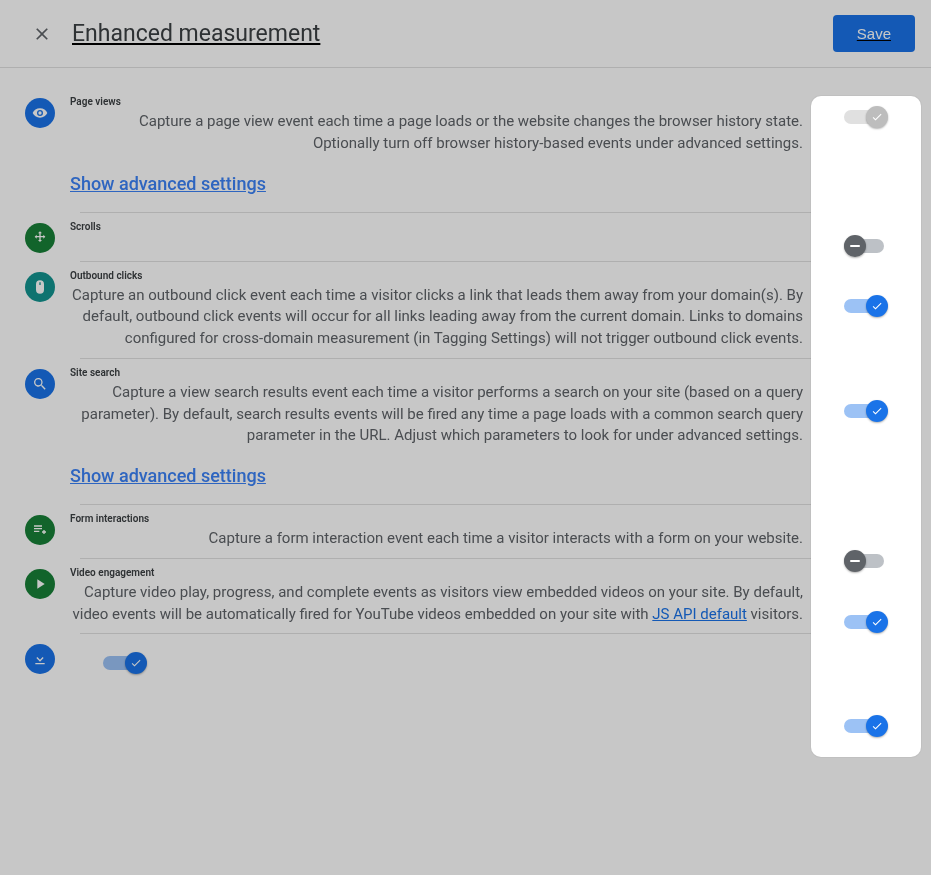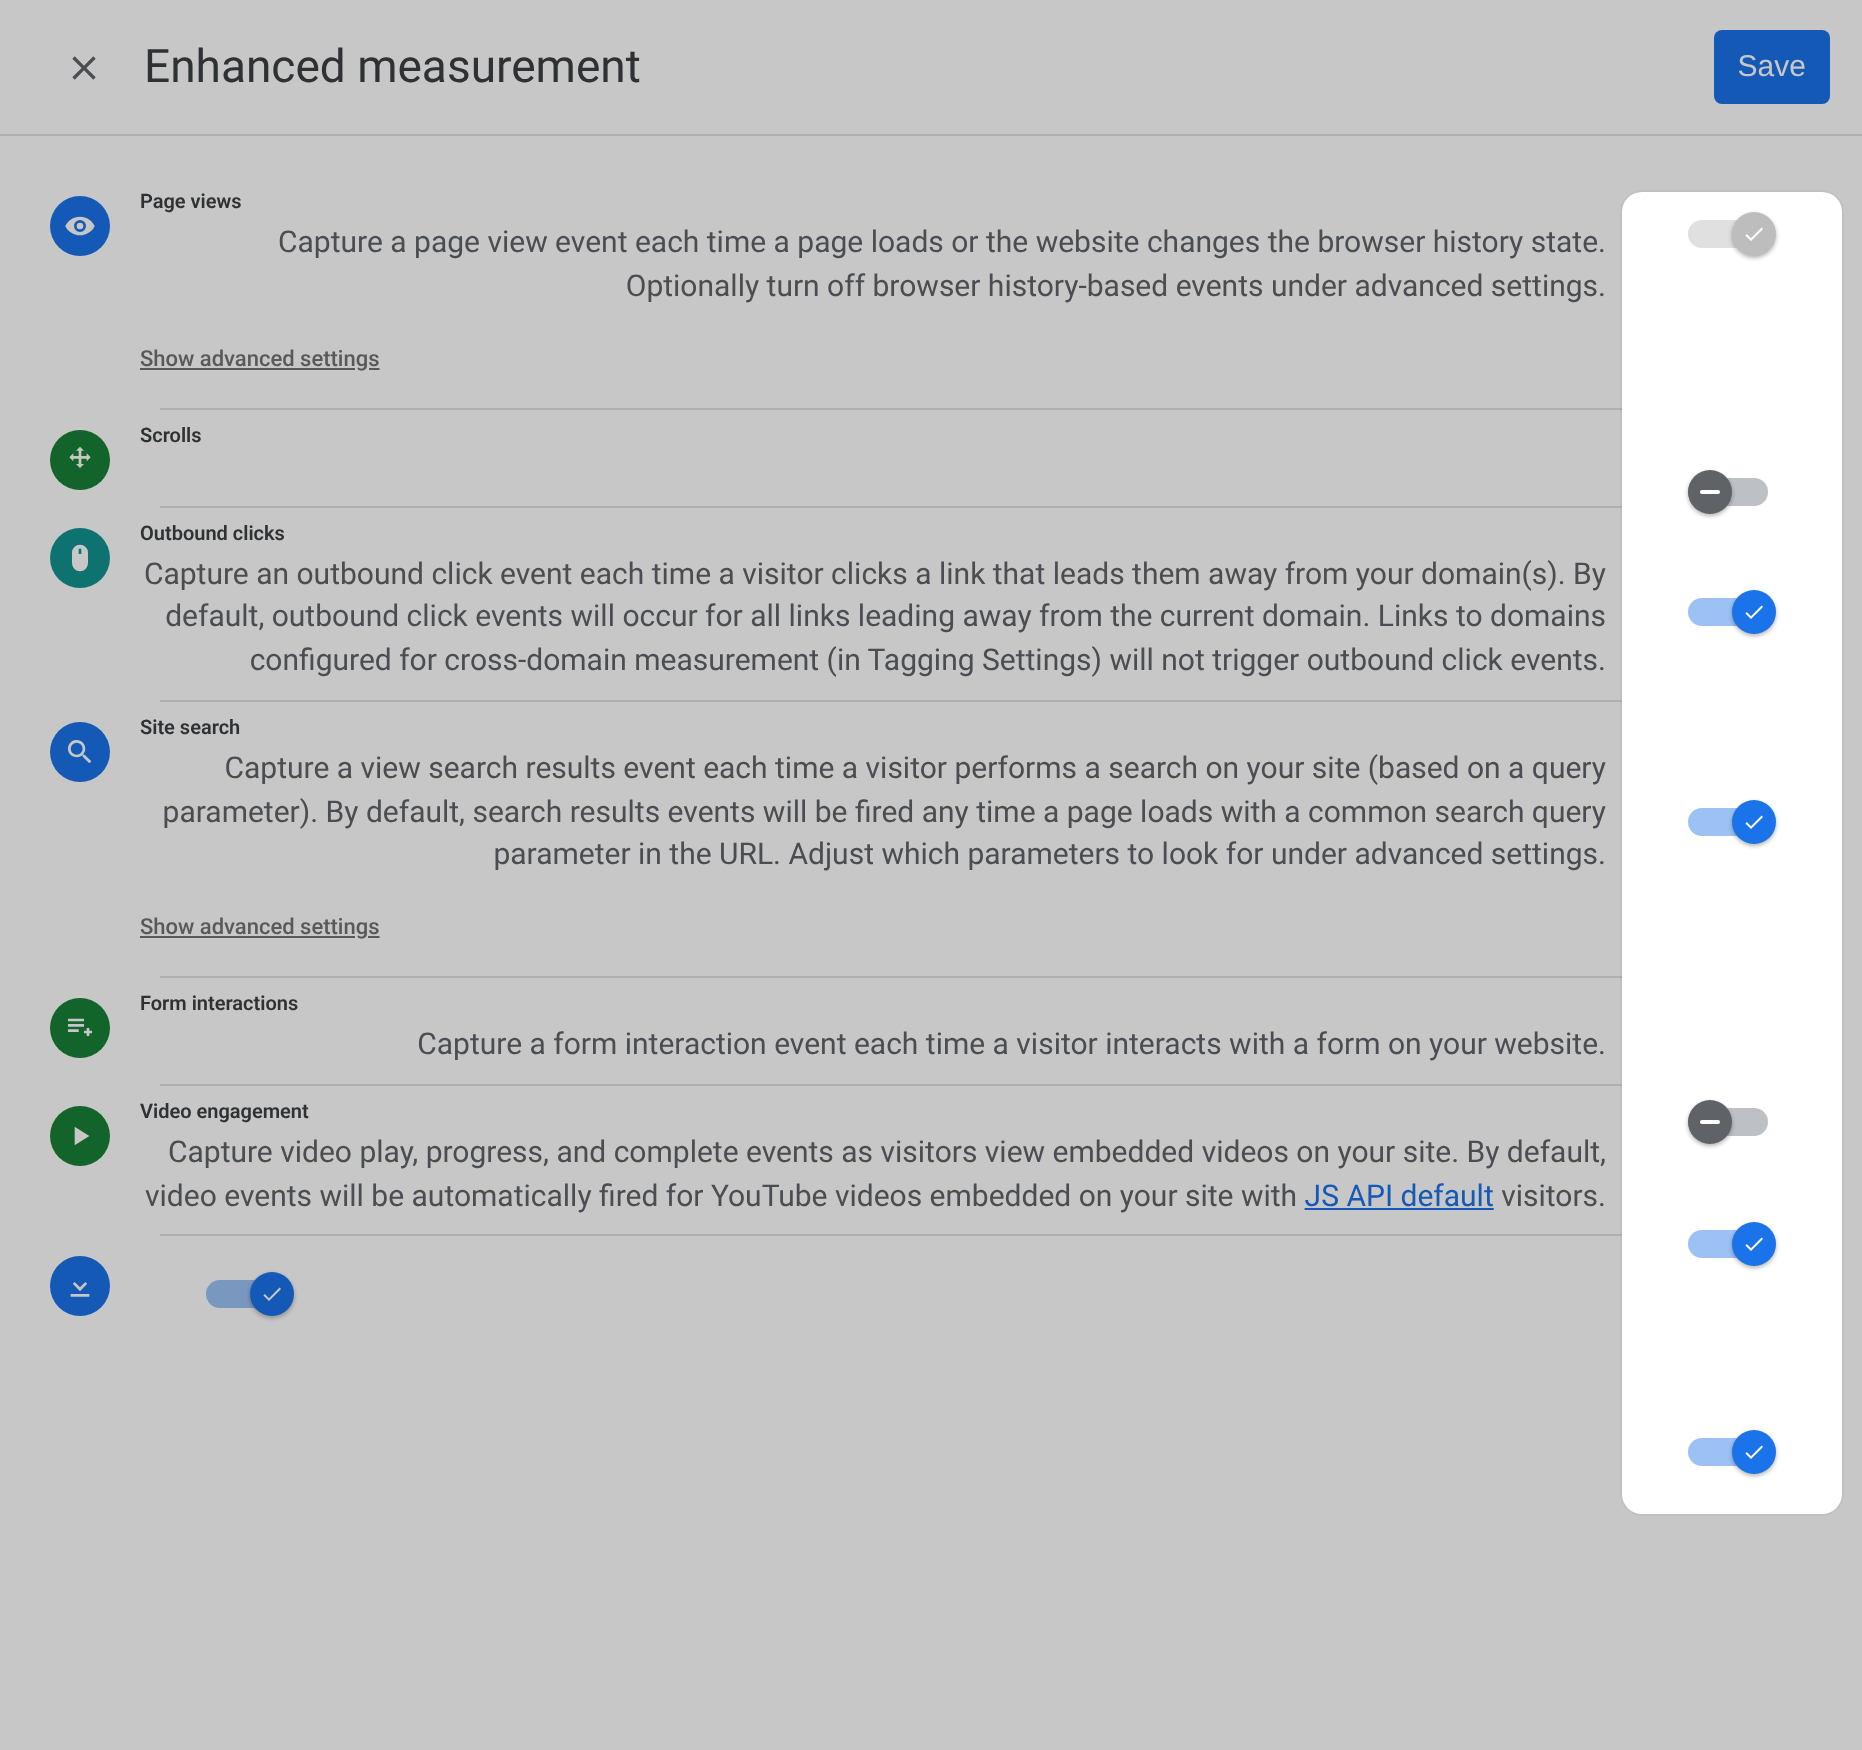--- a/index.html
+++ b/index.html
@@ -15,20 +15,21 @@
     z-index: 50;
   }
 
   
   .header {
     display: flex;
     align-items: center;
     height: 68px;
     padding: 0 10px 0 22px;
     border-bottom: 1px solid #e0e0e0;
+    text-decoration: underline;
   }
   .close-btn {
     width: 40px; height: 40px;
     display: flex; align-items: center; justify-content: center;
     cursor: pointer; border-radius: 50%;
     color: #5f6368;
   }
   .close-btn svg { width: 20px; height: 20px; }
   .title {
     font-size: 23px;
@@ -36,21 +37,21 @@
     margin-left: 10px;
     flex: 1;
   }
   .save-btn {
     background: #1a73e8;
     color: #fff;
     border: none;
     border-radius: 4px;
     font-size: 15px;
     font-weight: 500;
-    padding: 10px 12px;
+    padding: 10px 24px;
     cursor: pointer;
     margin-right: 6px;
   }
 
   
   .list {
     padding: 20px 10px 0 10px;
   }
   .row {
     display: flex;
@@ -91,22 +92,22 @@
   }
   .item-desc a, .inline-link {
     color: #1a73e8;
     text-decoration: underline;
     cursor: pointer;
   }
   .adv-link {
     display: inline-block;
     margin-top: 18px;
     margin-bottom: 10px;
-    color: #737373;
-    font-size: 11px;
+    color: #3b82f6;
+    font-size: 18px;
     font-weight: 500;
     text-decoration: underline;
     cursor: pointer;
   }
   .divider {
     height: 1px;
     background: #e0e0e0;
     margin-left: 70px;
     margin-right: 110px;
   }

